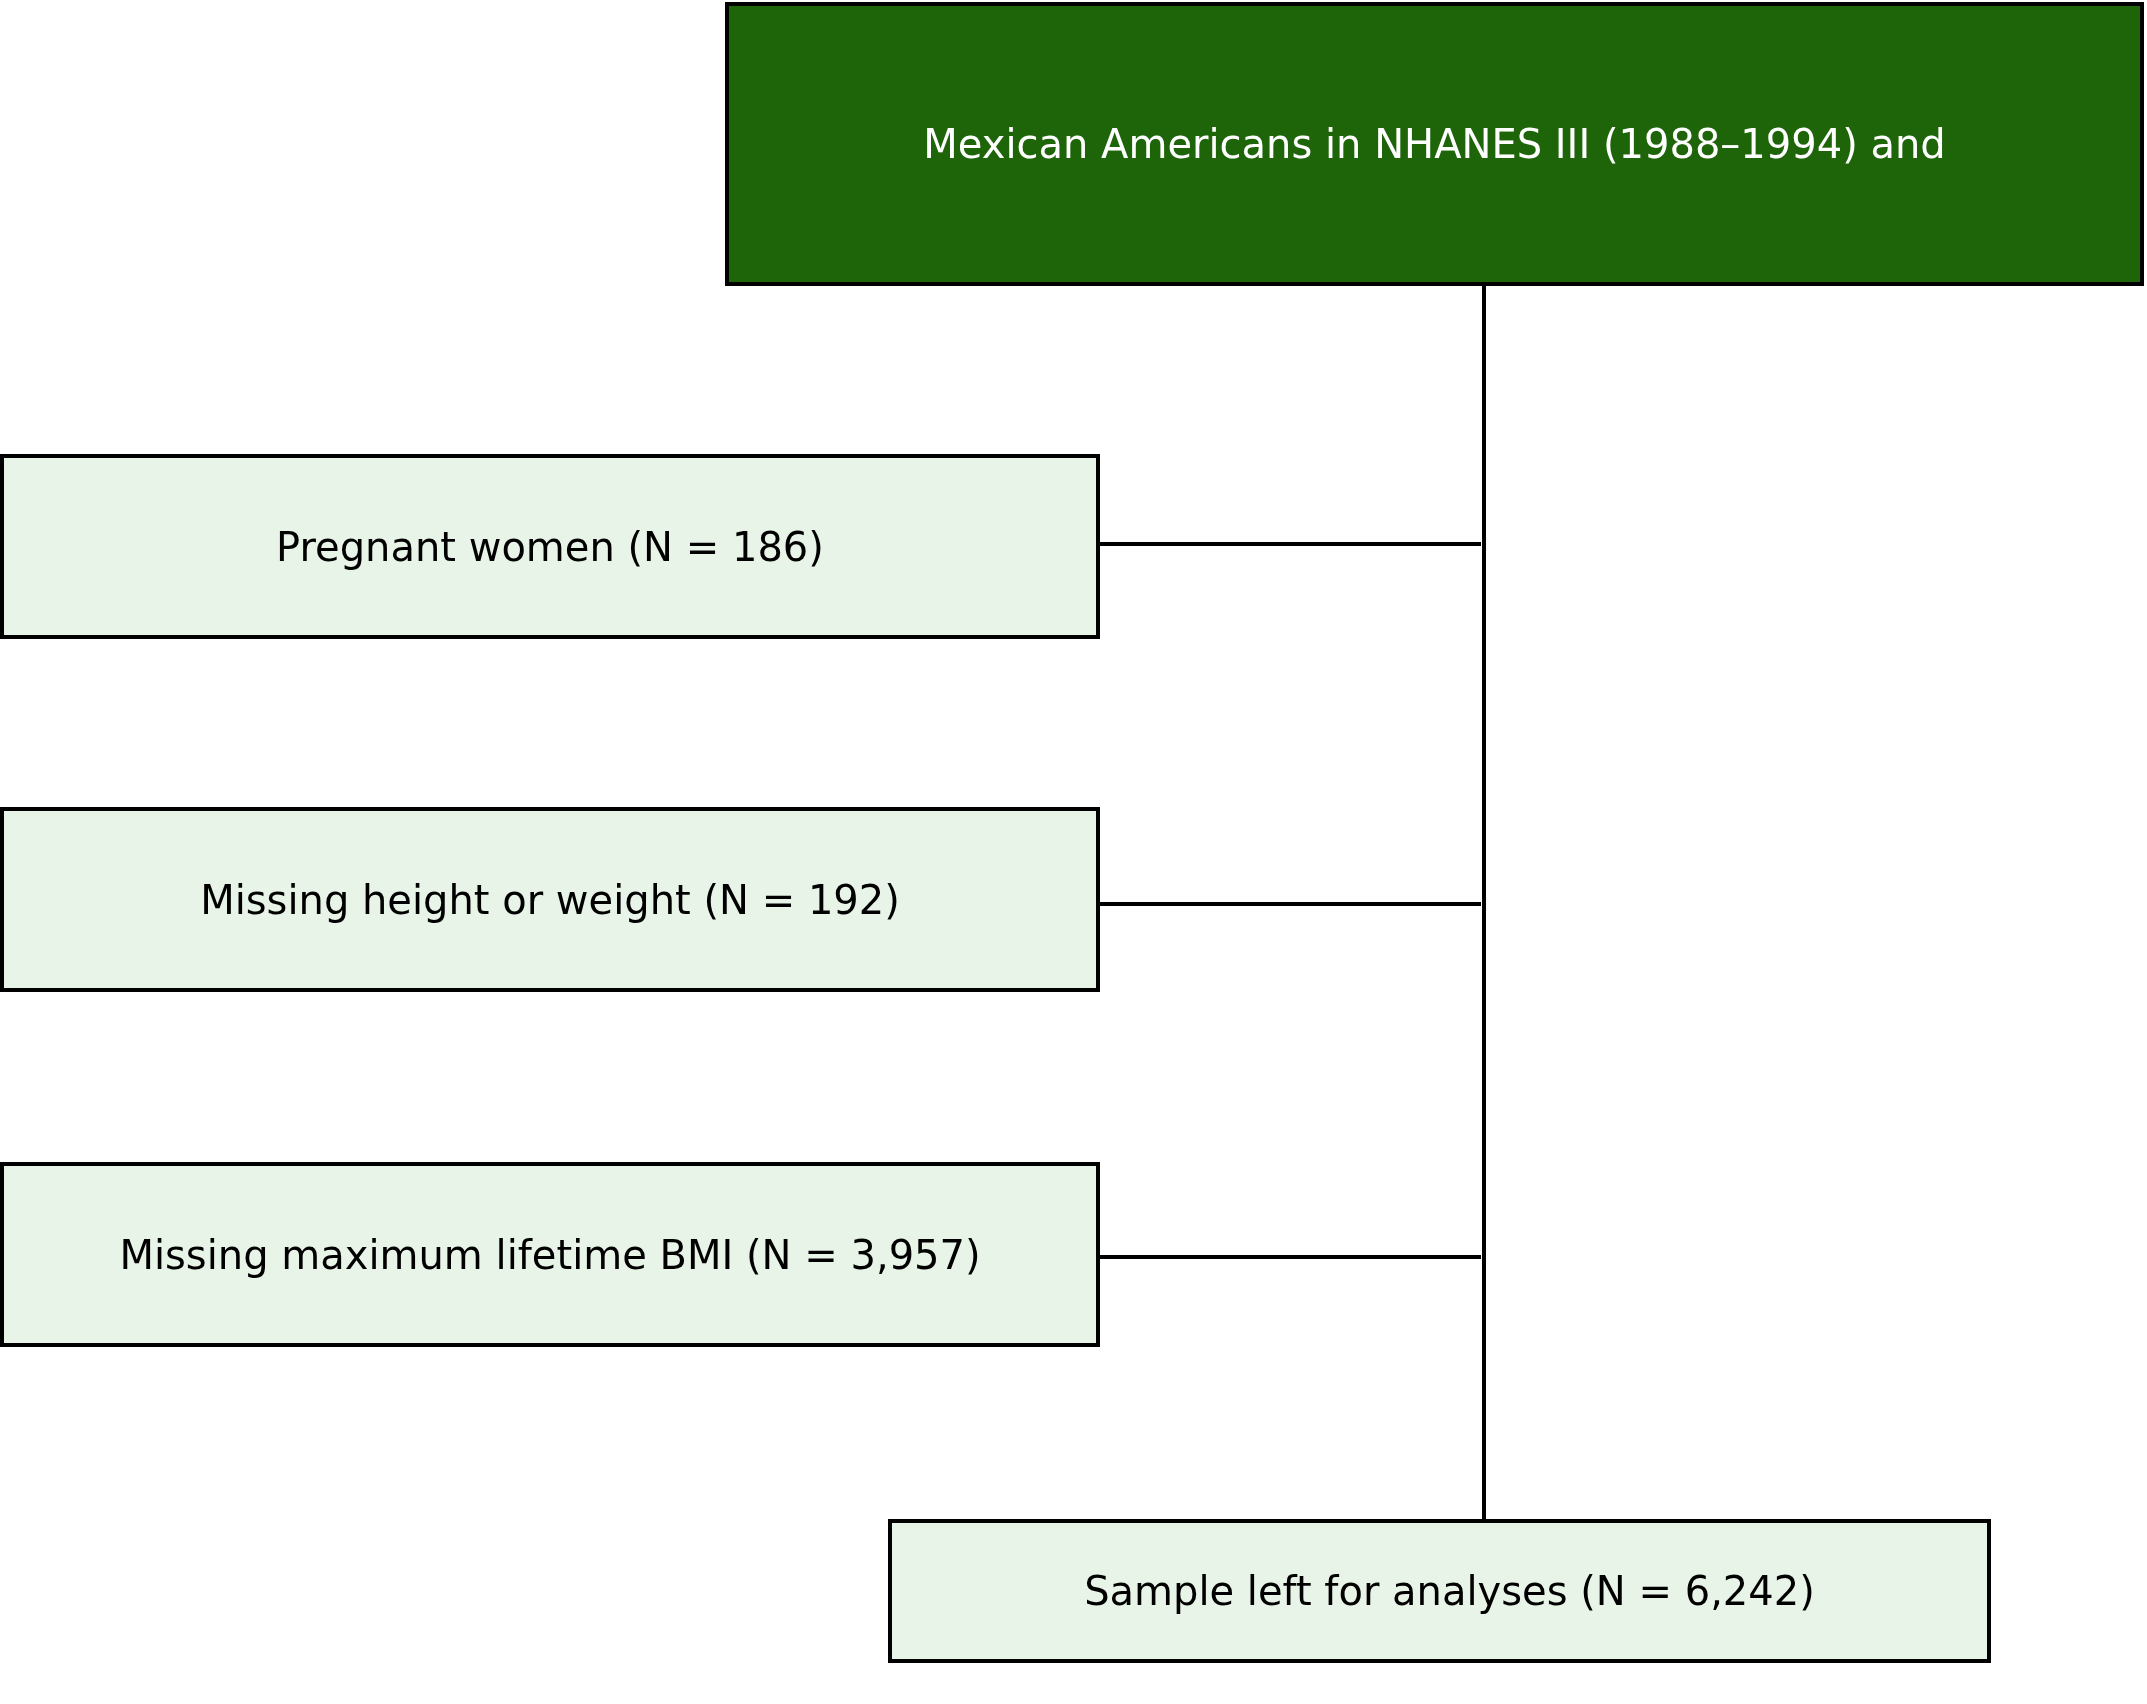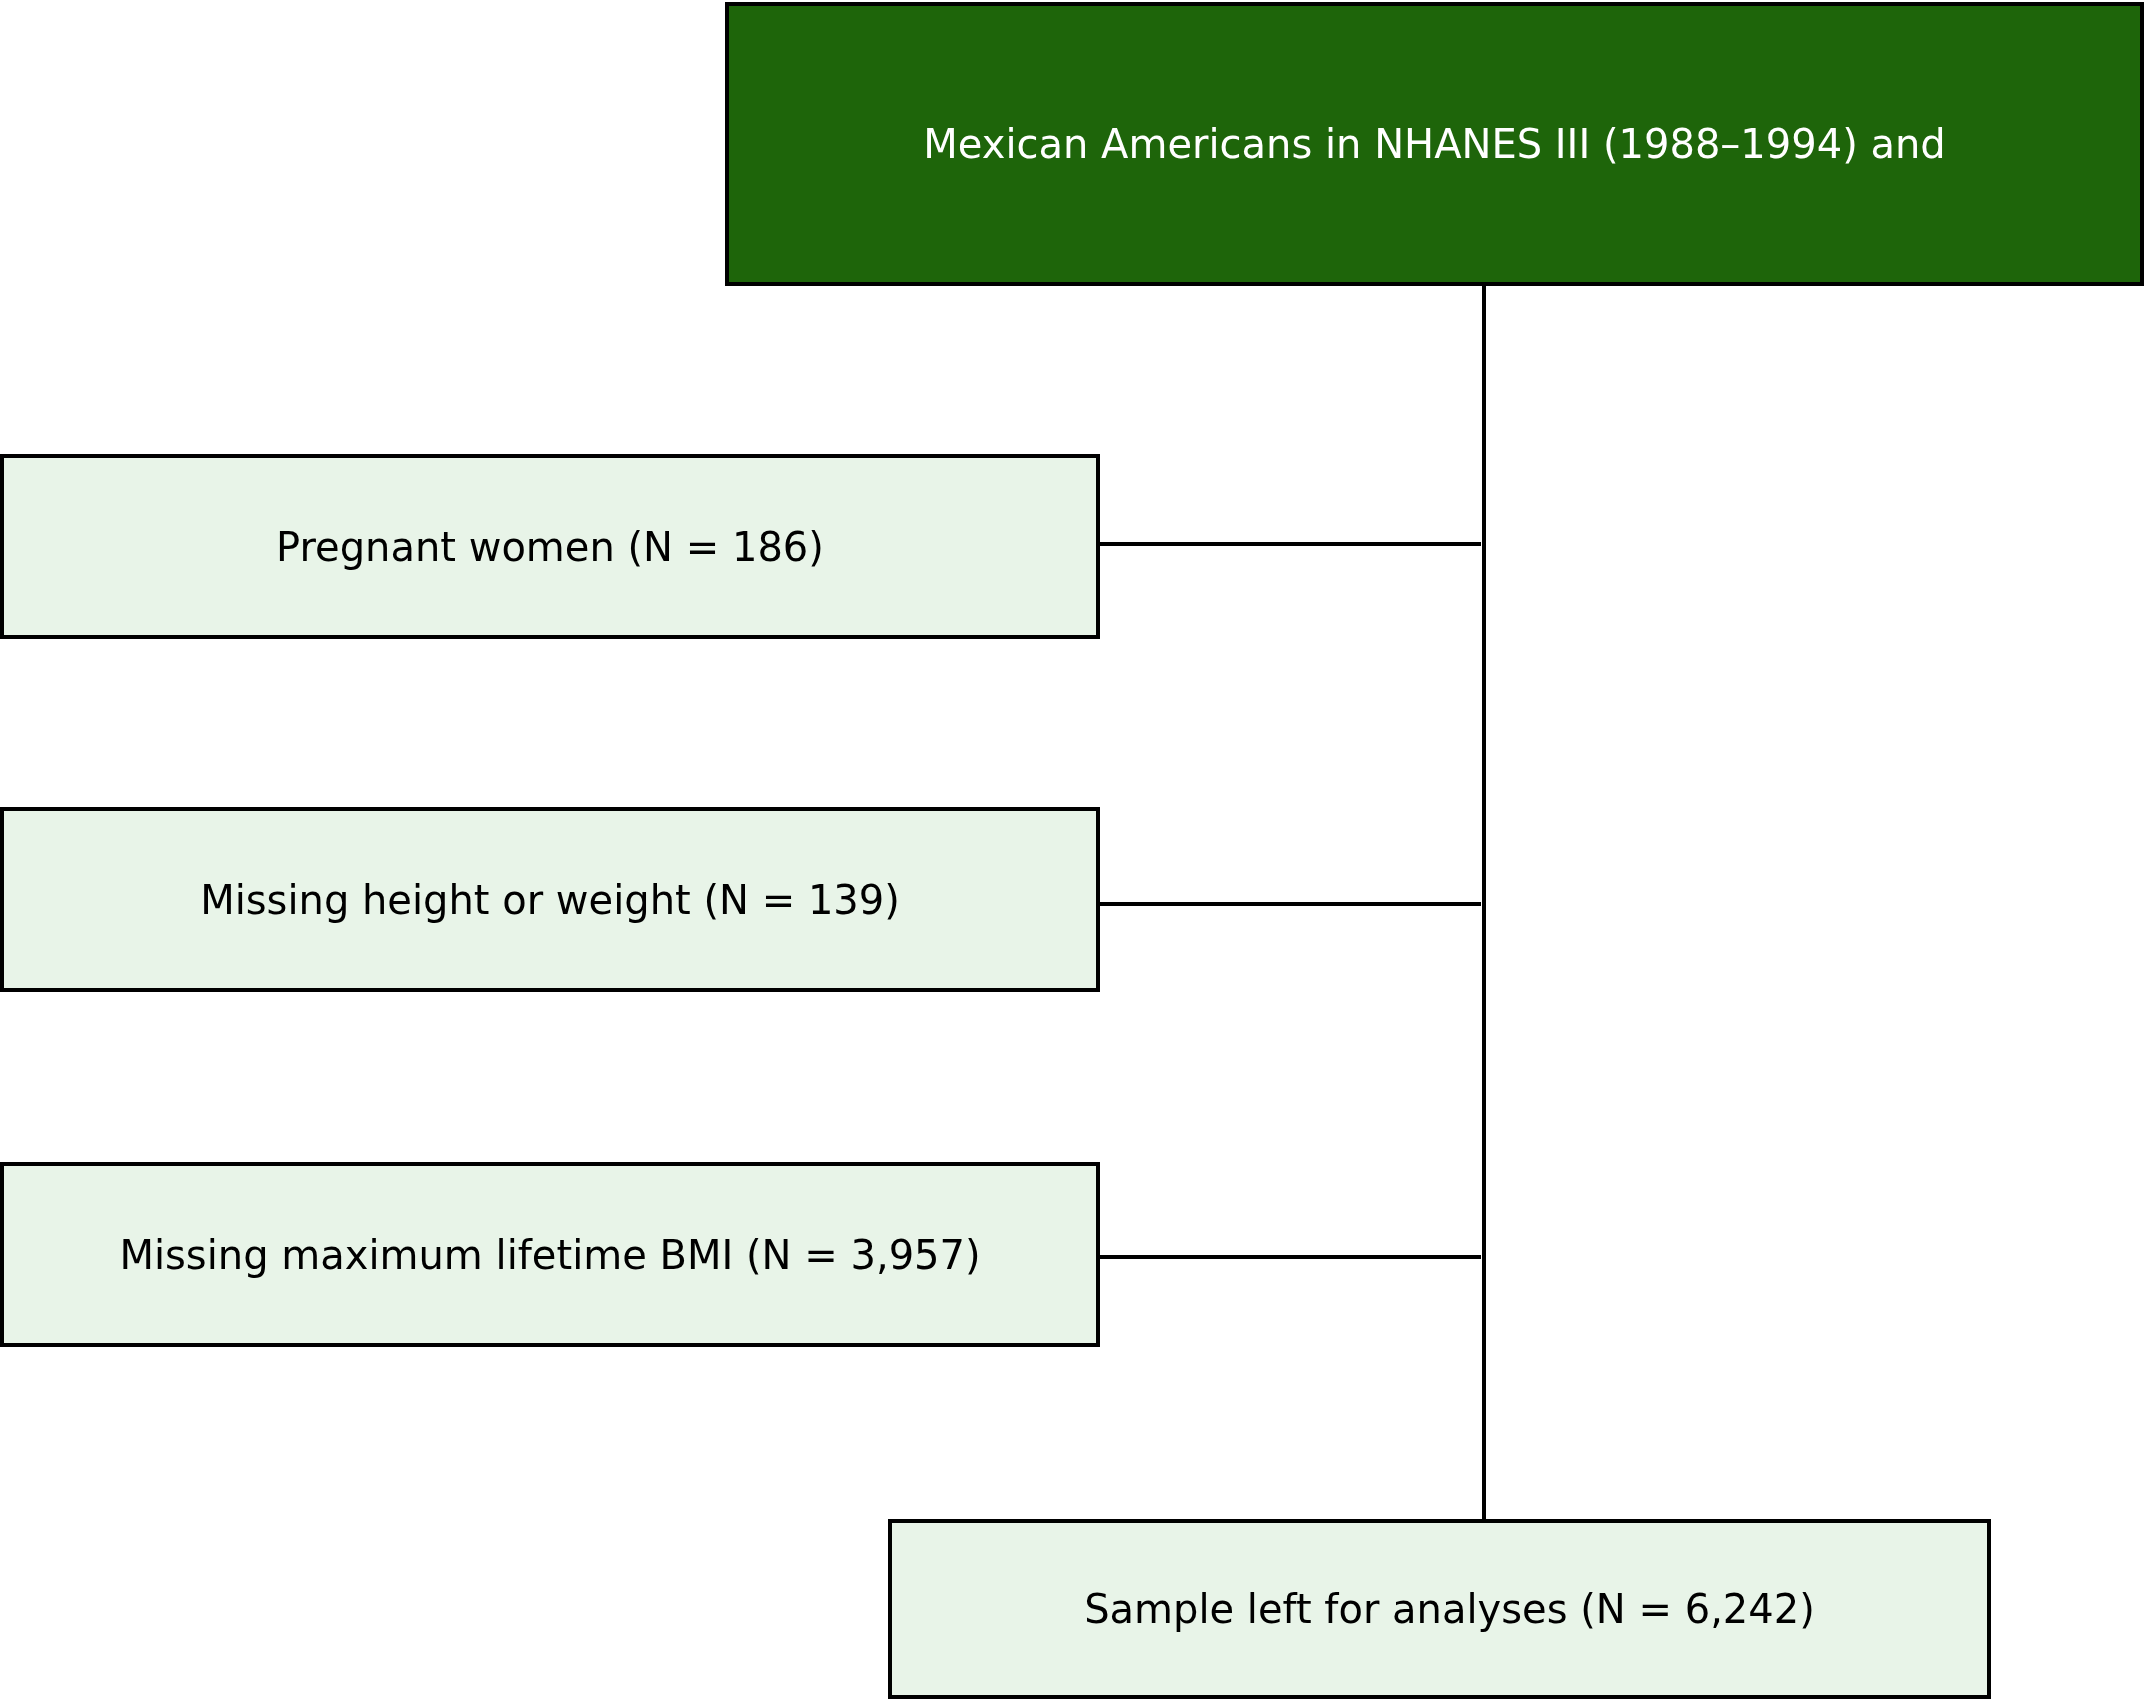--- a/index.html
+++ b/index.html
@@ -41,21 +41,21 @@
   .excl-box {
     left: 0px;
     width: 1100px; height: 185px;
     background: var(--box-bg);
   }
   .excl-box.b1 { top: 454px; }
   .excl-box.b2 { top: 807px; }
   .excl-box.b3 { top: 1162px; }
   .result-box {
     left: 888px; top: 1519px;
-    width: 1103px; height: 180px;
+    width: 1103px; height: 144px;
     background: var(--box-bg);
     padding-left: 20px;
   }
   .vline {
     position: absolute;
     left: 1482px; top: 284px;
     width: 3.5px; height: 1235px;
     background: var(--connector);
   }
   .hline {
@@ -81,21 +81,21 @@
 
   <div class="hline c1"></div>
   <div class="hline c2"></div>
   <div class="hline c3"></div>
 
   <div class="box excl-box b1">
     <span>Pregnant women (N = 186)</span>
   </div>
 
   <div class="box excl-box b2">
-    <span>Missing height or weight (N = 139)</span>
+    <span>Missing height or weight (N = 192)</span>
   </div>
 
   <div class="box excl-box b3">
     <span>Missing maximum lifetime BMI (N = 3,957)</span>
   </div>
 
   <div class="box result-box">
     <span>Sample left for analyses (N = 6,242)</span>
   </div>
 

